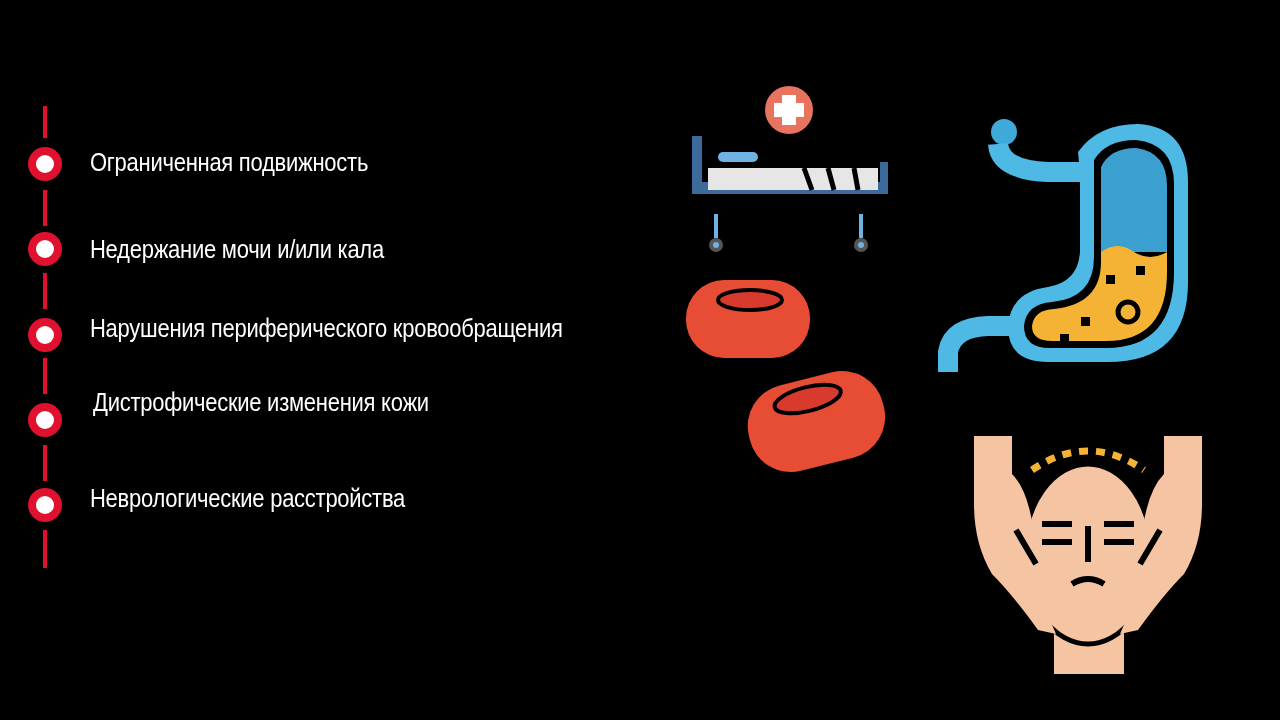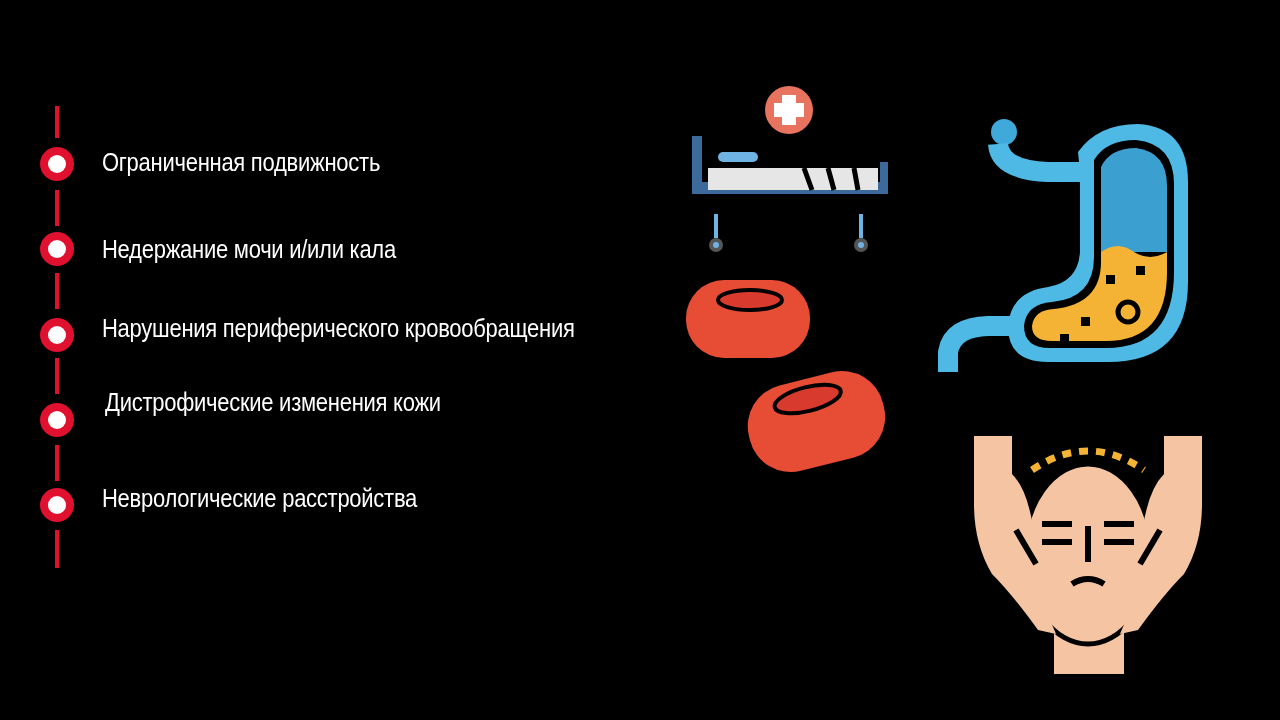--- a/index.html
+++ b/index.html
@@ -1,18 +1,18 @@
 <!DOCTYPE html>
 <html><head>
 <meta charset="utf-8">
 <style>
   html, body { margin:0; padding:0; }
   body { width:1280px; height:720px; background:#000; position:relative; overflow:hidden;
          font-family:"Liberation Sans", sans-serif; }
-  .timeline { position:absolute; left:12px; top:0; width:680px; height:720px;text-align:center; }
+  .timeline { position:absolute; left:0; top:0; width:680px; height:720px;text-align:center; }
   .seg { position:absolute; left:43px; width:4px; background:#e0102f; }
   .marker { position:absolute; left:28px; width:34px; height:34px; border-radius:50%;
             background:#e0102f; }
   .marker::after { content:""; position:absolute; left:8px; top:8px; width:18px; height:18px;
             border-radius:50%; background:#fff; }
   .label { position:absolute; color:#fff; font-size:25px; letter-spacing:-0.3px;
            transform:scaleX(0.88); transform-origin:left center; white-space:nowrap; }
   .icon { position:absolute; }
 </style>
 </head>

